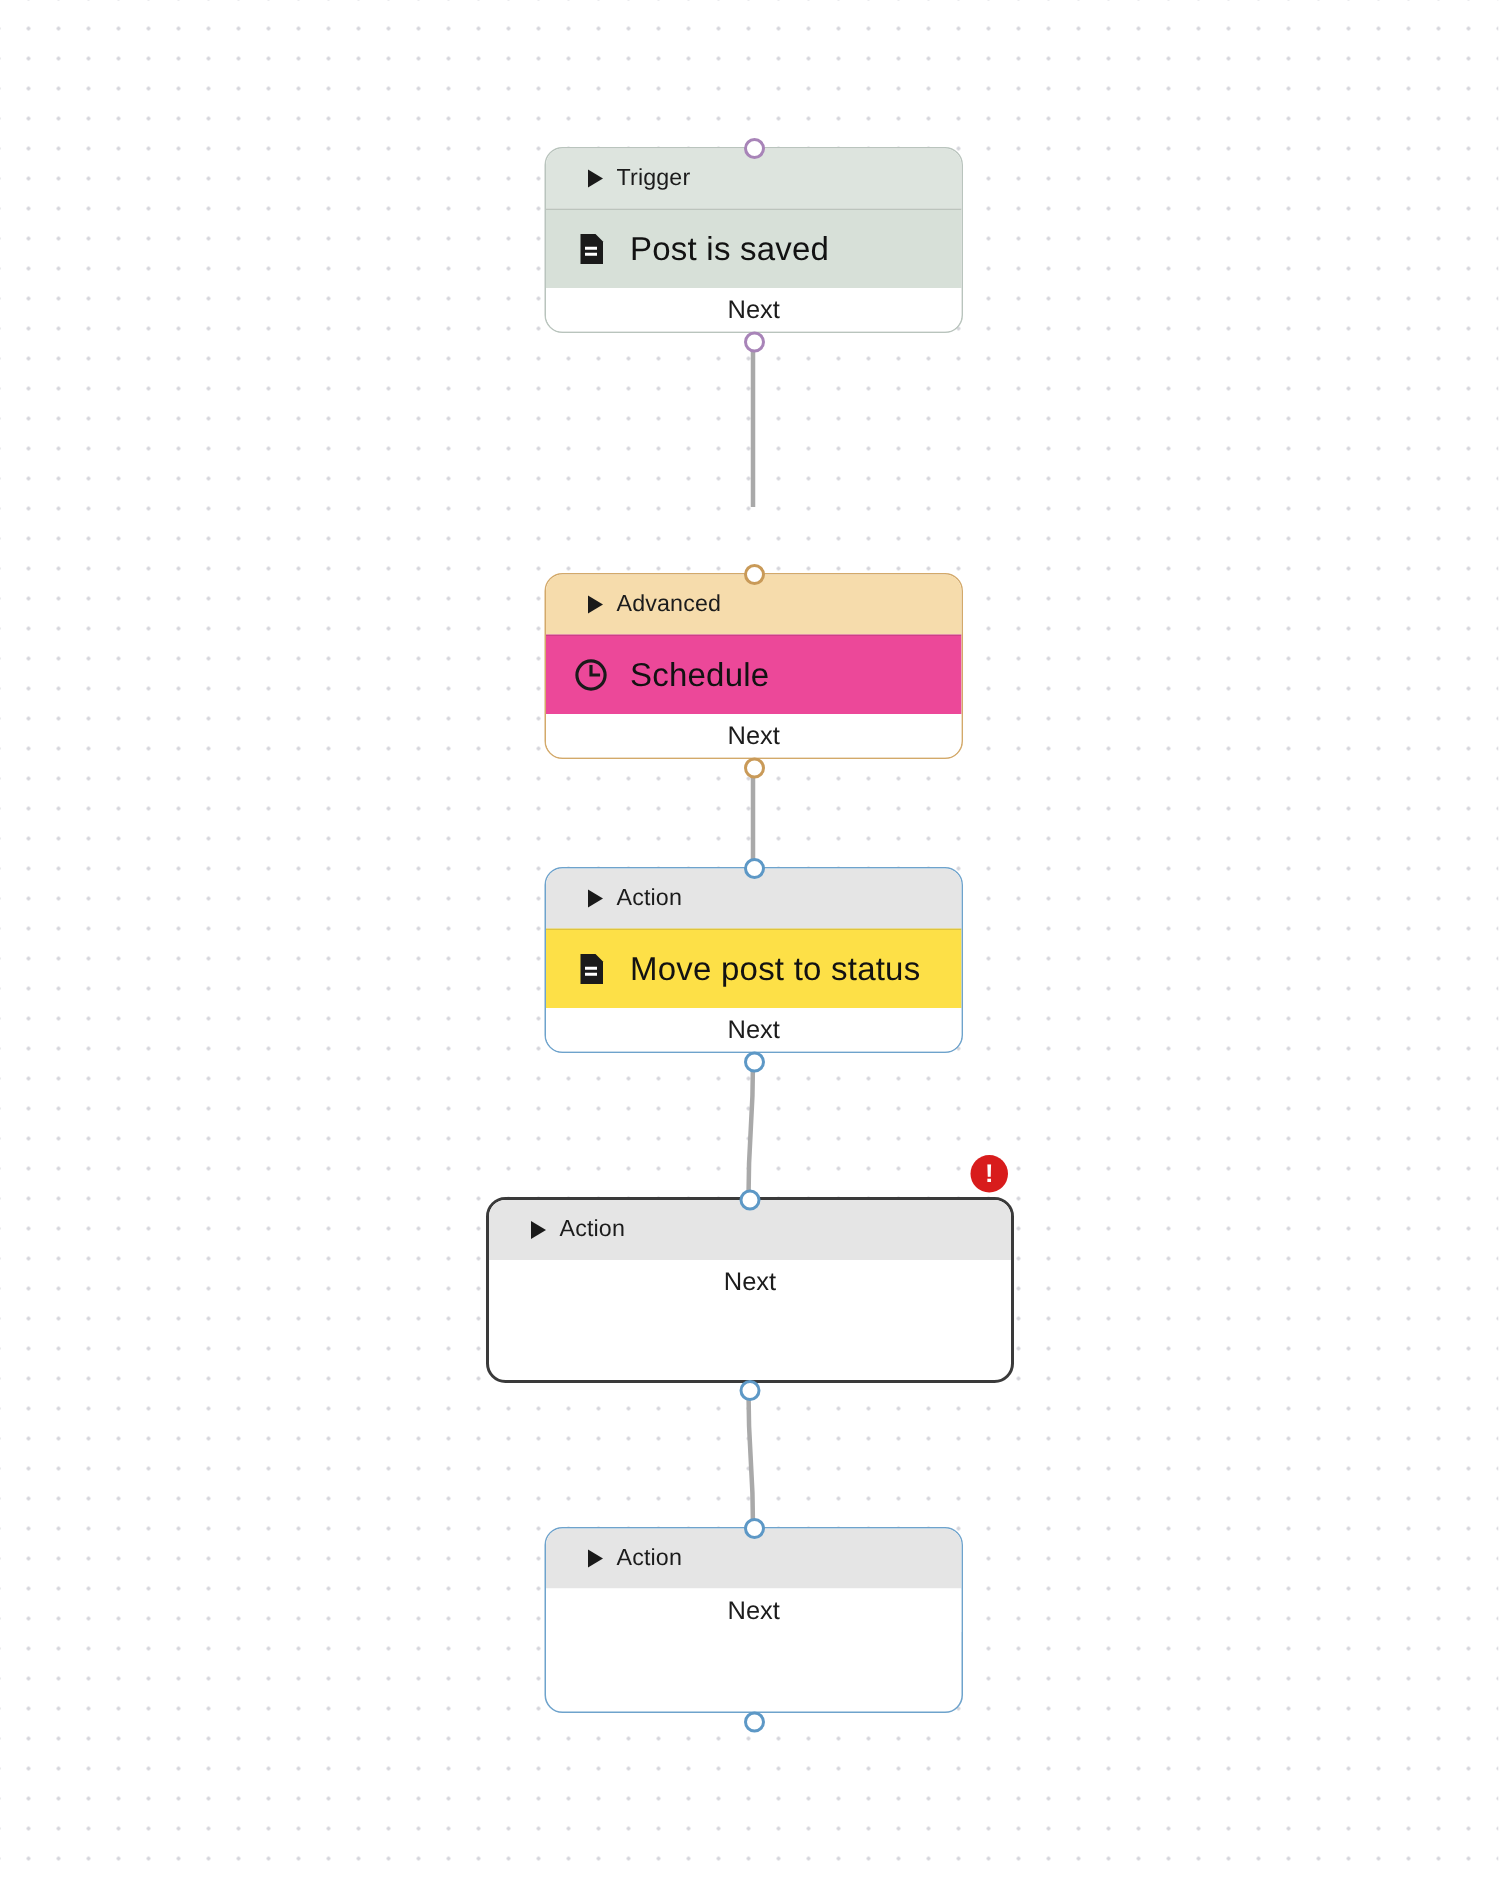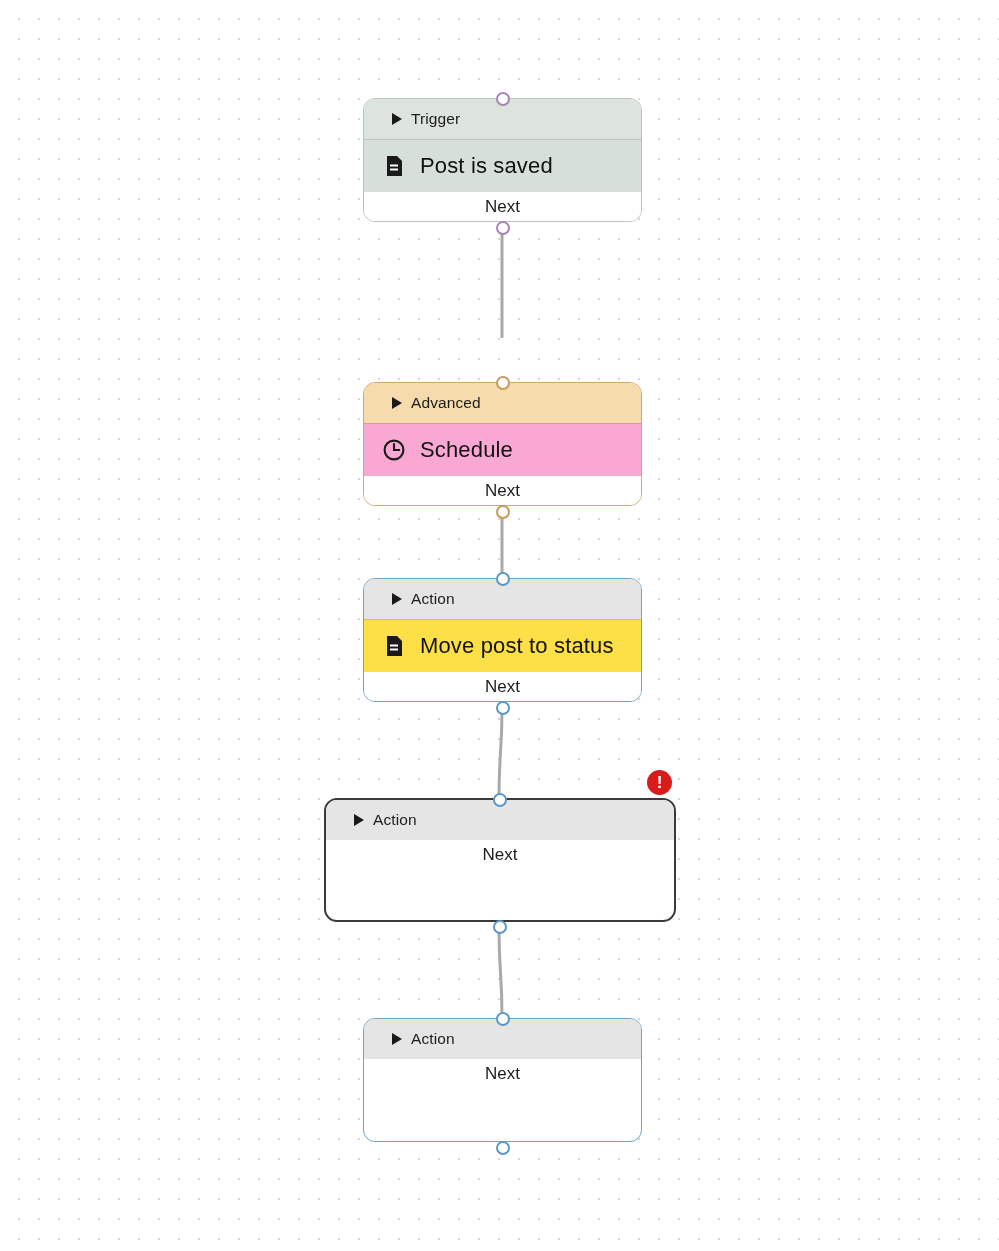--- a/index.html
+++ b/index.html
@@ -109,21 +109,21 @@
   .handle.target { top: 0; }
 
   
   .theme-trigger            { border: 1px solid #b9c4bd; }
   .theme-trigger .node-header { background: #dde4de; }
   .theme-trigger .node-body   { background: #d7e0d8; }
   .theme-trigger .handle      { border: 2px solid #a884b8; }
 
   .theme-advanced            { border: 1px solid #d3a96a; }
   .theme-advanced .node-header { background: #f6dcac; }
-  .theme-advanced .node-body   { background: #f9a8d4; }
+  .theme-advanced .node-body   { background: #ec4899; }
   .theme-advanced .handle      { border: 2px solid #c99a58; }
 
   .theme-action            { border: 1px solid #6ea3cc; }
   .theme-action .node-header { background: #e5e5e5; }
   .theme-action .node-body   { background: #fde047; }
   .theme-action .handle      { border: 2px solid #5d98c6; }
 
   .node.selected {
     border: 2px solid #3a3a3a;
     border-radius: 13px;

